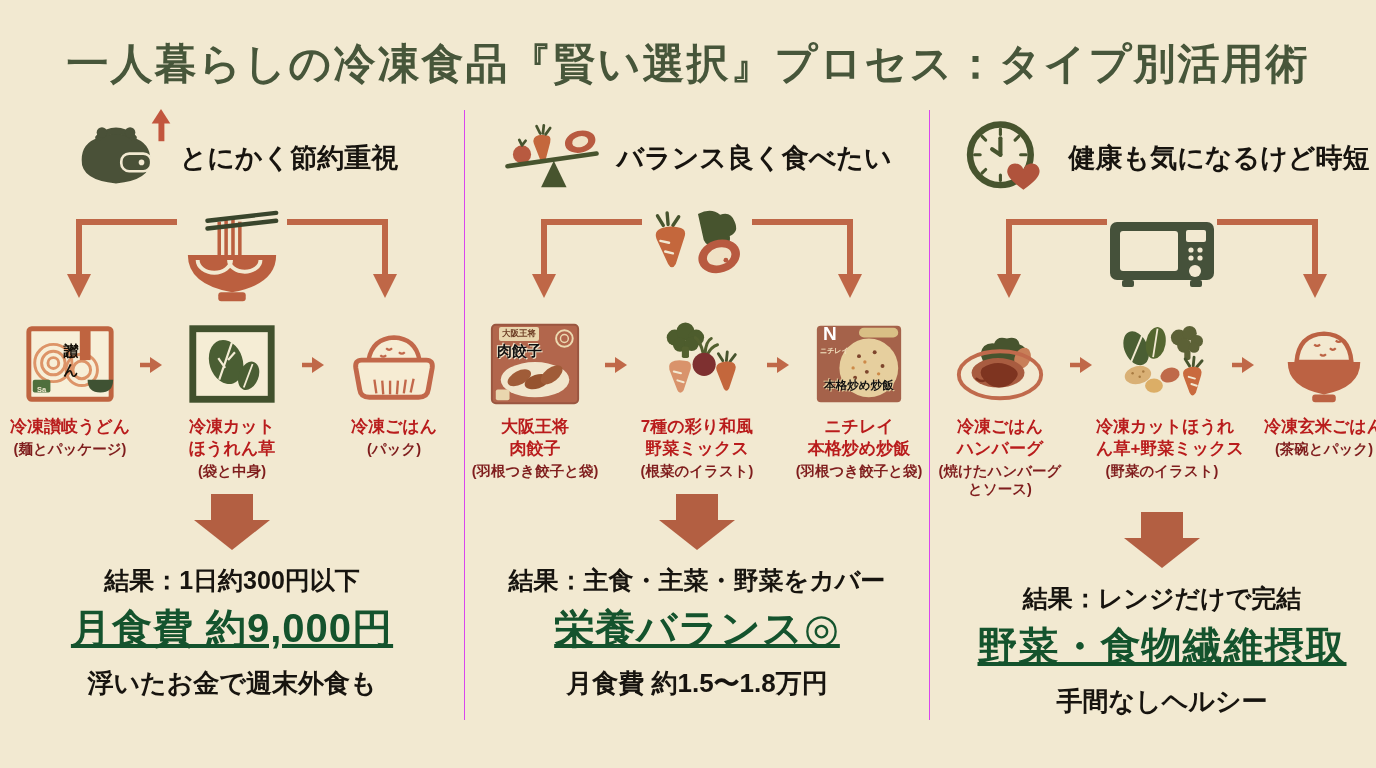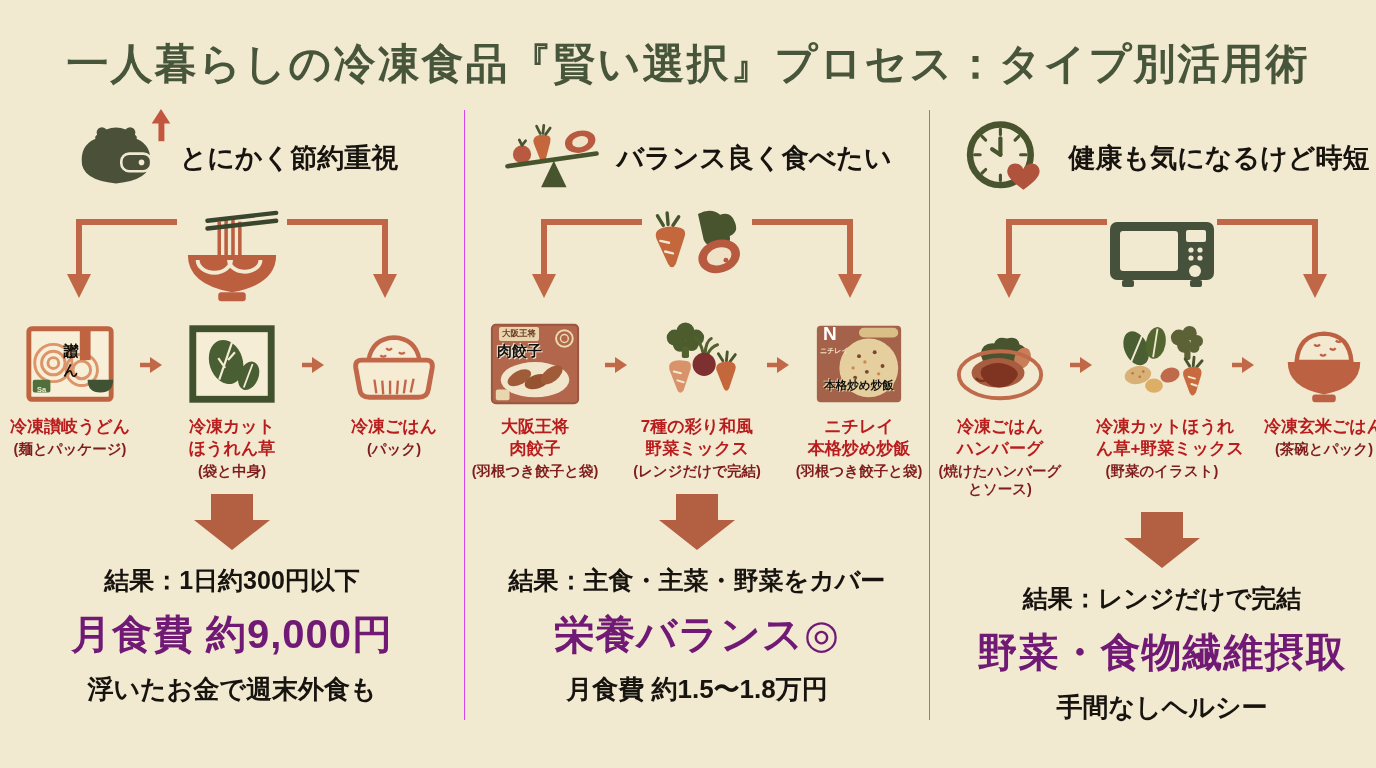--- a/index.html
+++ b/index.html
@@ -52,21 +52,21 @@
 
   
   .big-arrow { margin:14px auto 0; width:76px; }
   .ba-shaft { width:42px; height:26px; background:#b35f42; margin:0 auto; }
   .ba-head { width:0; height:0; border-left:38px solid transparent; border-right:38px solid transparent;
              border-top:30px solid #b35f42; }
 
   
   .result { text-align:center; margin-top:14px; }
   .r-summary { font-size:25px; font-weight:800; color:#17140f; }
-  .r-highlight { font-size:40px; font-weight:900; color:#701a75; margin-top:10px; letter-spacing:1px; }
+  .r-highlight { font-size:40px; font-weight:900; color:#14532d; margin-top:4px; letter-spacing:1px;text-decoration:underline; }
   .r-benefit { font-size:26px; font-weight:800; color:#17140f; margin-top:10px; }
 </style>
 </head>
 <body>
 
 <div class="page">
   <h1 class="title">一人暮らしの冷凍食品『賢い選択』プロセス：タイプ別活用術</h1>
 
   <div class="columns">
 
@@ -284,21 +284,21 @@
               <path d="M62,40 q-3,-14 -9,-18 M64,40 q1,-14 7,-17 M66,42 q5,-10 12,-12" stroke="#53602f" stroke-width="3.4" fill="none" stroke-linecap="round"></path>
               <circle cx="63" cy="52" r="13" fill="#7e3030"></circle>
               <path d="M30,48 q-8,2 -6,10 l9,23 q3,6 7,0 l8,-24 q2,-9 -7,-9 q-6,-1 -11,0z" fill="#d9936b"></path>
               <path d="M29,60 l8,2 M33,70 l7,2" stroke="#f2e9d1" stroke-width="2.3" stroke-linecap="round"></path>
               <path d="M84,48 l-5,-8 M88,48 l1,-10 M92,49 l6,-8" stroke="#47542e" stroke-width="3.2" stroke-linecap="round"></path>
               <path d="M82,50 q-7,2 -5,9 l8,20 q3,5 6,0 l7,-21 q2,-8 -6,-9 q-5,-1 -10,1z" fill="#c4673c"></path>
             </svg>
           </div>
           <div class="p-name">7種の彩り和風
 野菜ミックス</div>
-          <div class="p-note">(レンジだけで完結)</div>
+          <div class="p-note">(根菜のイラスト)</div>
         </div>
         <span class="p-arrow">
           <svg width="26" height="22" viewBox="0 0 26 22">
               <path d="M2,11 H14" stroke="#c06848" stroke-width="4.5"></path>
               <polygon points="12,3 24,11 12,19" fill="#c06848"></polygon>
             </svg>
         </span>
         <div class="p-cell">
           <div class="p-icon">
             <svg viewBox="0 0 100 92" width="98" height="92">

